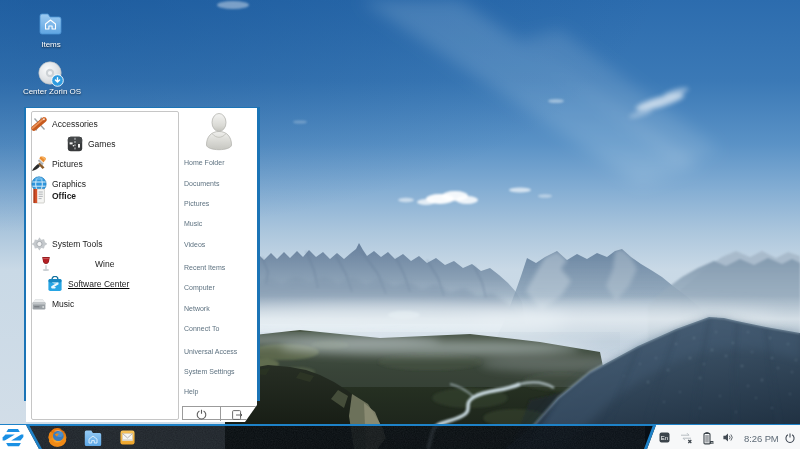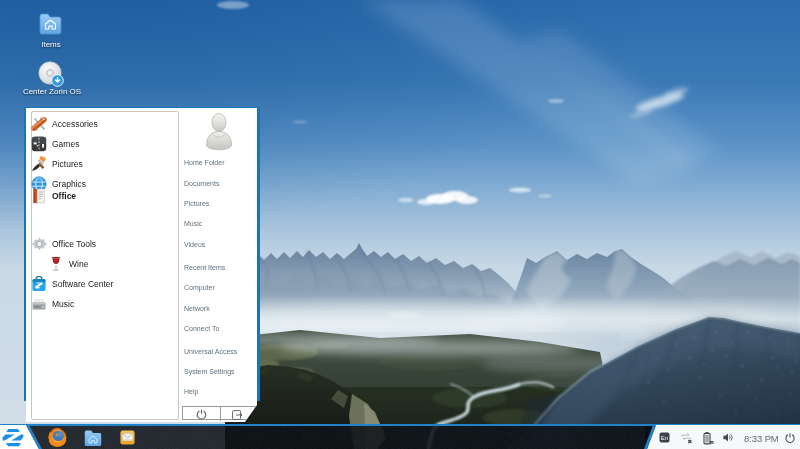--- a/index.html
+++ b/index.html
@@ -286,21 +286,21 @@
               <path d="M10.5,1.5 L5,14.5"></path>
             </g>
             <g transform="rotate(-40 8 8)">
               <rect x="-1.2" y="5.4" width="18.4" height="5.2" rx="2.6" fill="#c75a1e"></rect>
               <rect x="-0.8" y="6.1" width="17.6" height="1.7" rx="0.85" fill="#ea9258"></rect>
             </g>
             <circle cx="12.9" cy="3.4" r="0.8" fill="#f4f4f4"></circle>
           </svg>
     <span>Accessories</span>
   </div>
-  <div class="mrow" style="top:26px;left:5px;">
+  <div class="mrow" style="top:26px;left:5px;padding-left:36px;">
     <svg width="16" height="16" viewBox="0 0 16 16">
             <rect x="0.8" y="0.8" width="14.4" height="14.4" rx="3" fill="#37393b"></rect>
             <rect x="0.8" y="0.8" width="14.4" height="7" rx="3" fill="#45484a"></rect>
             <rect x="2.6" y="6.4" width="3" height="2" fill="#f2f2f2"></rect>
             <rect x="11" y="8" width="2" height="3.6" fill="#f2f2f2"></rect>
             <g fill="#c7cacc">
               <rect x="7.5" y="1.8" width="1" height="2"></rect>
               <rect x="7.5" y="5" width="1" height="2"></rect>
               <rect x="7.5" y="8.2" width="1" height="2"></rect>
               <rect x="7.5" y="11.4" width="1" height="2"></rect>
@@ -342,33 +342,33 @@
           </svg>
     <span>Office</span>
   </div>
   <div class="mrow" style="top:126px;left:5px;">
     <svg width="16" height="16" viewBox="0 0 16 16">
             <path d="M8,0.8 l1.7,2.5 2.9,-0.7 0.7,2.9 2.5,1.7 -2.5,1.7 -0.7,2.9 -2.9,-0.7 -1.7,2.5 -1.7,-2.5 -2.9,0.7 -0.7,-2.9 -2.5,-1.7 2.5,-1.7 0.7,-2.9 2.9,0.7 Z" fill="#c4c8cc" transform="translate(0.4,0.8)"></path>
             <circle cx="8.4" cy="8" r="2.6" fill="#f4f5f6"></circle>
             <circle cx="8.4" cy="8" r="2.6" fill="none" stroke="#9aa0a5" stroke-width="0.8"></circle>
             <path d="M8,0.8 l1.7,2.5 2.9,-0.7 0.7,2.9 2.5,1.7" fill="none" stroke="#aeb2b6" stroke-width="0.5" transform="translate(0.4,0.8)" opacity="0.6"></path>
           </svg>
-    <span>Office Tools</span>
-  </div>
-  <div class="mrow" style="top:146px;left:22px;">
+    <span>System Tools</span>
+  </div>
+  <div class="mrow" style="top:146px;left:12px;gap:36px;">
     <svg width="16" height="16" viewBox="0 0 16 16">
             <path d="M4.2,1 h7.6 l-0.9,5 a3.1,3.1 0 0 1 -5.8,0 Z" fill="#8c1d1d"></path>
             <path d="M4.9,1.8 h6.2 l-0.7,4 a2.7,2.7 0 0 1 -4.8,0 Z" fill="#b52025"></path>
             <path d="M8,9.2 v4" stroke="#b9bec2" stroke-width="1.1"></path>
             <ellipse cx="8" cy="14" rx="3.2" ry="1.1" fill="#c9ced2"></ellipse>
             <path d="M5.2,2.4 a8,3 0 0 0 5.6,0" stroke="#d9676c" stroke-width="0.7" fill="none"></path>
           </svg>
     <span>Wine</span>
   </div>
-  <div class="mrow" style="top:166px;left:5px;">
+  <div class="mrow" style="top:166px;left:21px;text-decoration:underline;">
     <svg width="16" height="16" viewBox="0 0 16 16">
             <path d="M5,3.4 a3,3 0 0 1 6,0" fill="none" stroke="#15729e" stroke-width="1.3"></path>
             <rect x="1.4" y="3" width="13.2" height="12" rx="1.8" fill="#27a5e4"></rect>
             <rect x="1.4" y="3" width="13.2" height="3.4" rx="1.8" fill="#1787c2"></rect>
             <g fill="#eef8fd">
               <polygon points="4.6,6.4 11.4,6.4 12,7.6 7.2,7.6"></polygon>
               <polygon points="4,10.6 10.4,6.6 11.6,8.2 5.4,12"></polygon>
               <polygon points="4,11 8.8,11 8.2,12.4 4.8,12.4"></polygon>
             </g>
           </svg>
@@ -511,19 +511,19 @@
       <rect x="2.5" y="0.2" width="3" height="1.2" fill="#3c444b"></rect>
       <rect x="1" y="1.4" width="6" height="10.5" rx="1" fill="none" stroke="#3c444b" stroke-width="1.1"></rect>
       <rect x="2.2" y="3" width="3.6" height="7.5" fill="#3c444b" opacity="0.45"></rect>
       <path d="M7,9 l3.4,0 v3 l-3.4,0 Z" fill="#3c444b"></path>
       <path d="M8.2,10.2 l1.4,1.4 M9.6,10.2 l-1.4,1.4" stroke="#f7f8f9" stroke-width="0.6"></path>
     </svg>
 <svg class="abs" style="left:723px;top:432.5px;" width="11" height="9" viewBox="0 0 11 9">
       <polygon points="0.4,2.7 2.5,2.7 5,0.5 5,8.5 2.5,6.3 0.4,6.3" fill="#434b54"></polygon>
       <path d="M6.3,2.7 a2.7,2.7 0 0 1 0,3.6 M7.9,1.5 a4.5,4.5 0 0 1 0,6" fill="none" stroke="#434b54" stroke-width="0.85"></path>
     </svg>
-<div id="clock">8:33 PM</div>
+<div id="clock">8:26 PM</div>
 <svg class="abs" style="left:785px;top:432.5px;" width="10" height="10" viewBox="0 0 11 11">
       <path d="M3.2,2 a4.5,4.5 0 1 0 4.6,0" fill="none" stroke="#3f4752" stroke-width="1.15"></path>
       <path d="M5.5,0.6 v4.4" stroke="#3f4752" stroke-width="1.15"></path>
     </svg>
 
 </div>
 
 </body></html>

